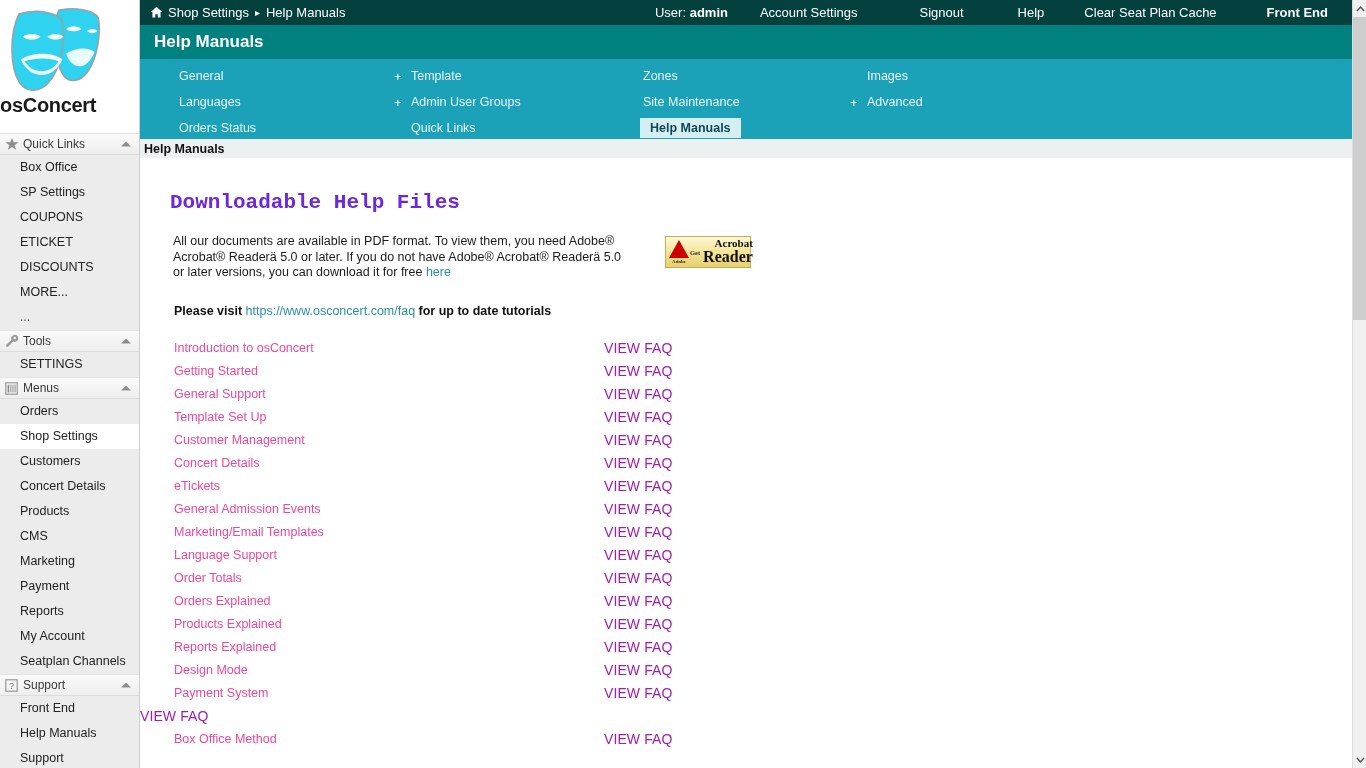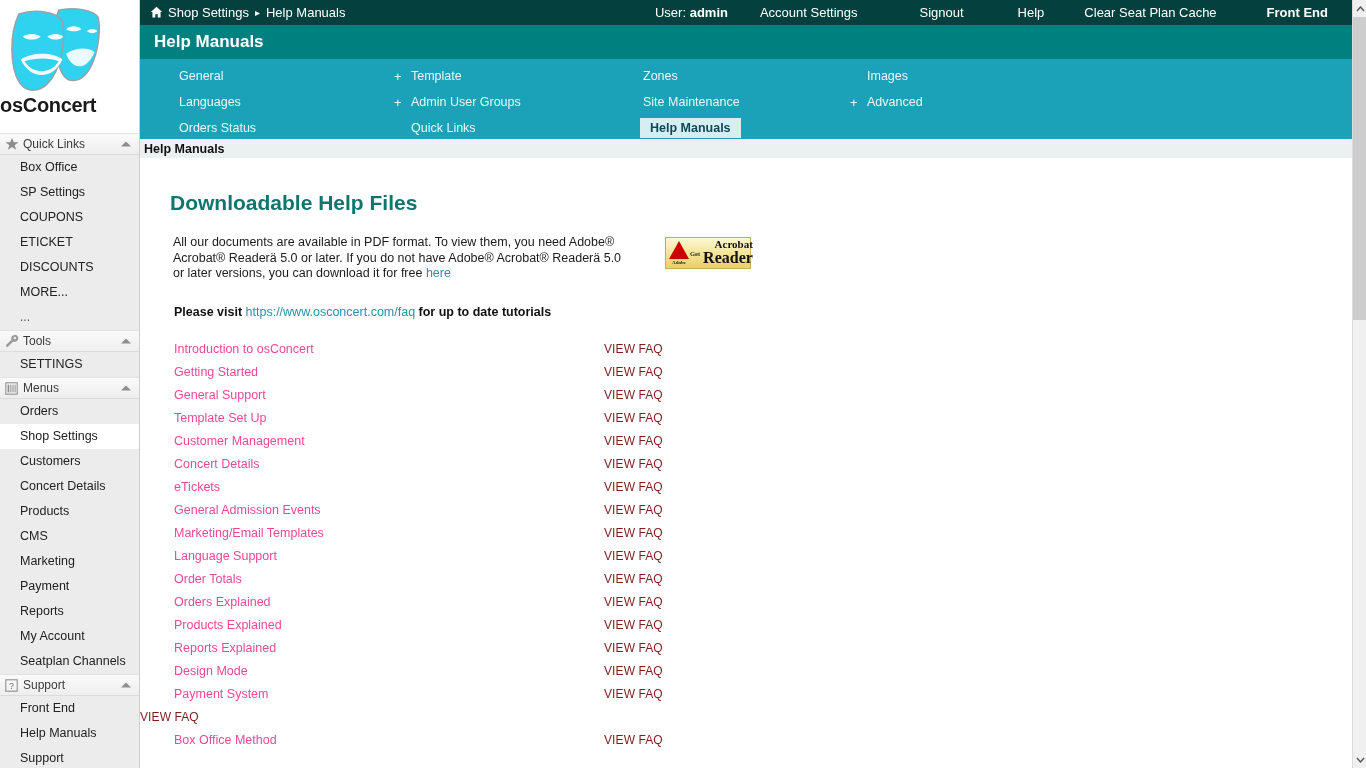--- a/index.html
+++ b/index.html
@@ -156,22 +156,22 @@
 
   
   .content {
     position: absolute; left: 140px; top: 159px;
     width: 1212px; height: 609px;
     background: #ffffff;
     overflow: hidden;
   }
   .page-title {
     margin: 32px 0 0 30px;
-    font-size: 21px; font-weight: bold; color: #0f766e;
-    font-family: Liberation Sans, sans-serif;
+    font-size: 21px; font-weight: bold; color: #6d28d9;
+    font-family: Liberation Mono, monospace;
   }
   .intro-wrap {
     display: flex; align-items: flex-start;
     margin: 20px 0 0 33px;
   }
   .intro-text {
     font-size: 12.5px; color: #1b1b1b; line-height: 15.5px;
     width: 450px;
   }
   .intro-text a { color: #2a8fa8; text-decoration: none; }
@@ -206,21 +206,21 @@
   .faq-list { margin: 18px 0 0 0; }
   .faq-row {
     display: flex; align-items: center;
     height: 23px;
   }
   .faq-name {
     margin-left: 34px; width: 430px;
     font-size: 12.5px; color: #ec4899;
   }
   .faq-link {
-    font-size: 12px; color: #7f1d1d; text-decoration: none;
+    font-size: 14px; color: #a21caf; text-decoration: none;
     letter-spacing: 0.1px;
   }
 
   
   .scrollbar {
     position: absolute; right: 0; top: 0;
     width: 14px; height: 768px;
     background: #f0f0f0;
     border-left: 1px solid #dcdcdc;
   }

